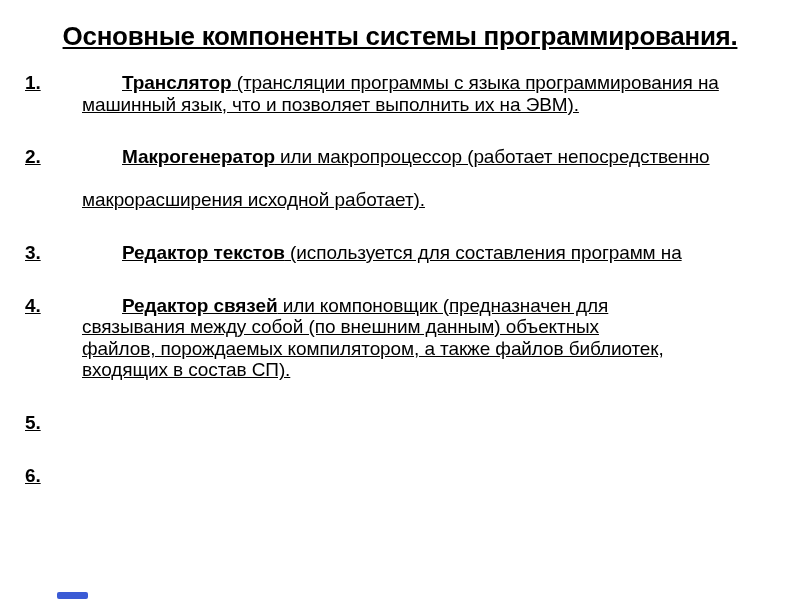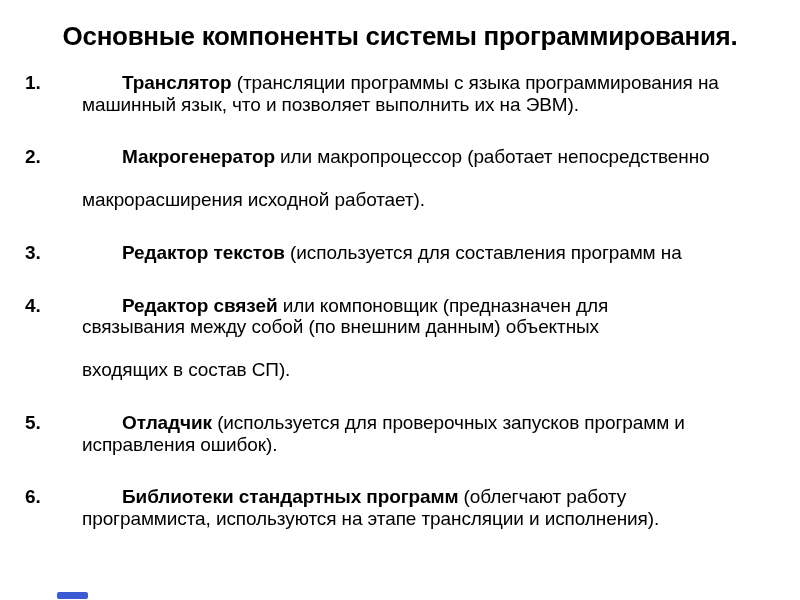--- a/index.html
+++ b/index.html
@@ -12,20 +12,21 @@
     background: #ffffff;
     color: #000000;
     font-family: "Liberation Sans", sans-serif;
     position: relative;
     overflow: hidden;
   }
   .slide {
     width: 800px;
     height: 520px;
     position: relative;
+    text-decoration: underline;
   }
   .title {
     margin: 0;
     padding: 22px 20px 0 20px;
     font-size: 26px;
     line-height: 1.08;
     font-weight: bold;
     text-align: center;
     letter-spacing: -0.3px;
     white-space: nowrap;
@@ -79,25 +80,23 @@
       <li class="item">
         <span class="item-number">2.</span>
         <div class="item-body"><span class="item-term">Макрогенератор</span><span> или макропроцессор (работает непосредственно</span><br><br><span>макрорасширения исходной работает).</span></div>
       </li>
       <li class="item">
         <span class="item-number">3.</span>
         <div class="item-body"><span class="item-term">Редактор текстов</span><span> (используется для составления программ на</span><br></div>
       </li>
       <li class="item">
         <span class="item-number">4.</span>
-        <div class="item-body"><span class="item-term">Редактор связей</span><span> или компоновщик (предназначен для</span><br><span>связывания между собой (по внешним данным) объектных</span><br><br><span>входящих в состав СП).</span></div>
+        <div class="item-body"><span class="item-term">Редактор связей</span><span> или компоновщик (предназначен для</span><br><span>связывания между собой (по внешним данным) объектных</span><br><span>файлов, порождаемых компилятором, а также файлов библиотек,</span><br><span>входящих в состав СП).</span></div>
       </li>
       <li class="item">
         <span class="item-number">5.</span>
-        <div class="item-body"><span class="item-term">Отладчик</span><span> (используется для проверочных запусков программ и</span><br><span>исправления ошибок).</span></div>
       </li>
       <li class="item">
         <span class="item-number">6.</span>
-        <div class="item-body"><span class="item-term">Библиотеки стандартных программ</span><span> (облегчают работу</span><br><span>программиста, используются на этапе трансляции и исполнения).</span></div>
       </li>
     </ol>
   <div class="bottom-marker" id="bottom-marker" style="background: rgb(59, 91, 213);"></div>
 </div>
 
 </body></html>

